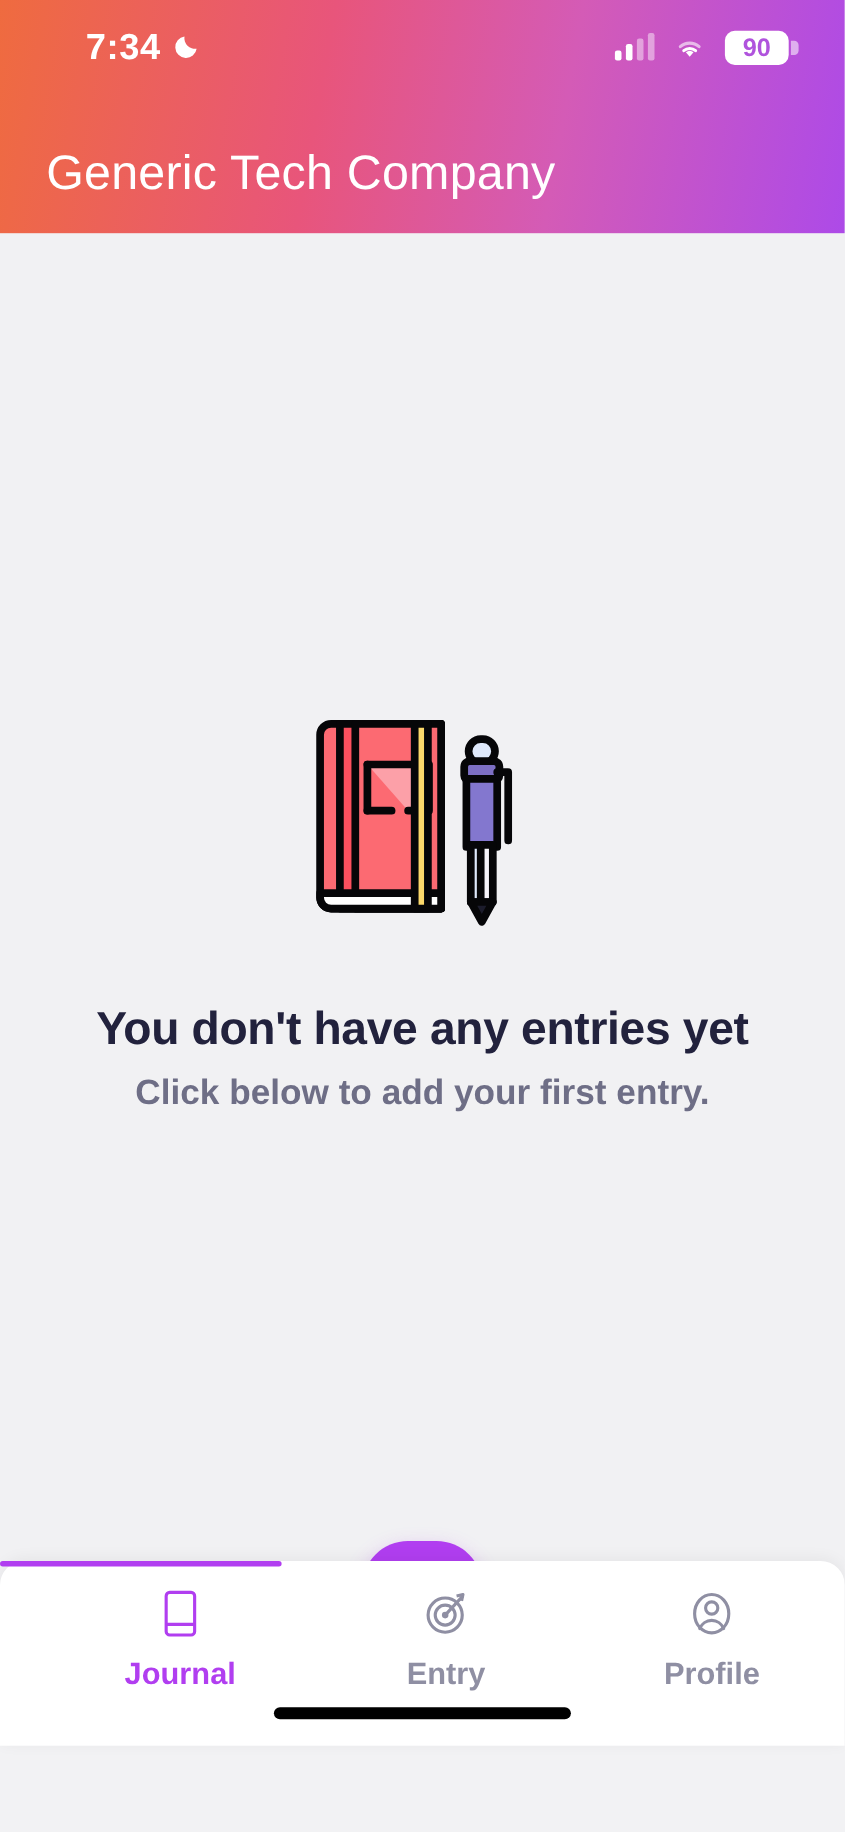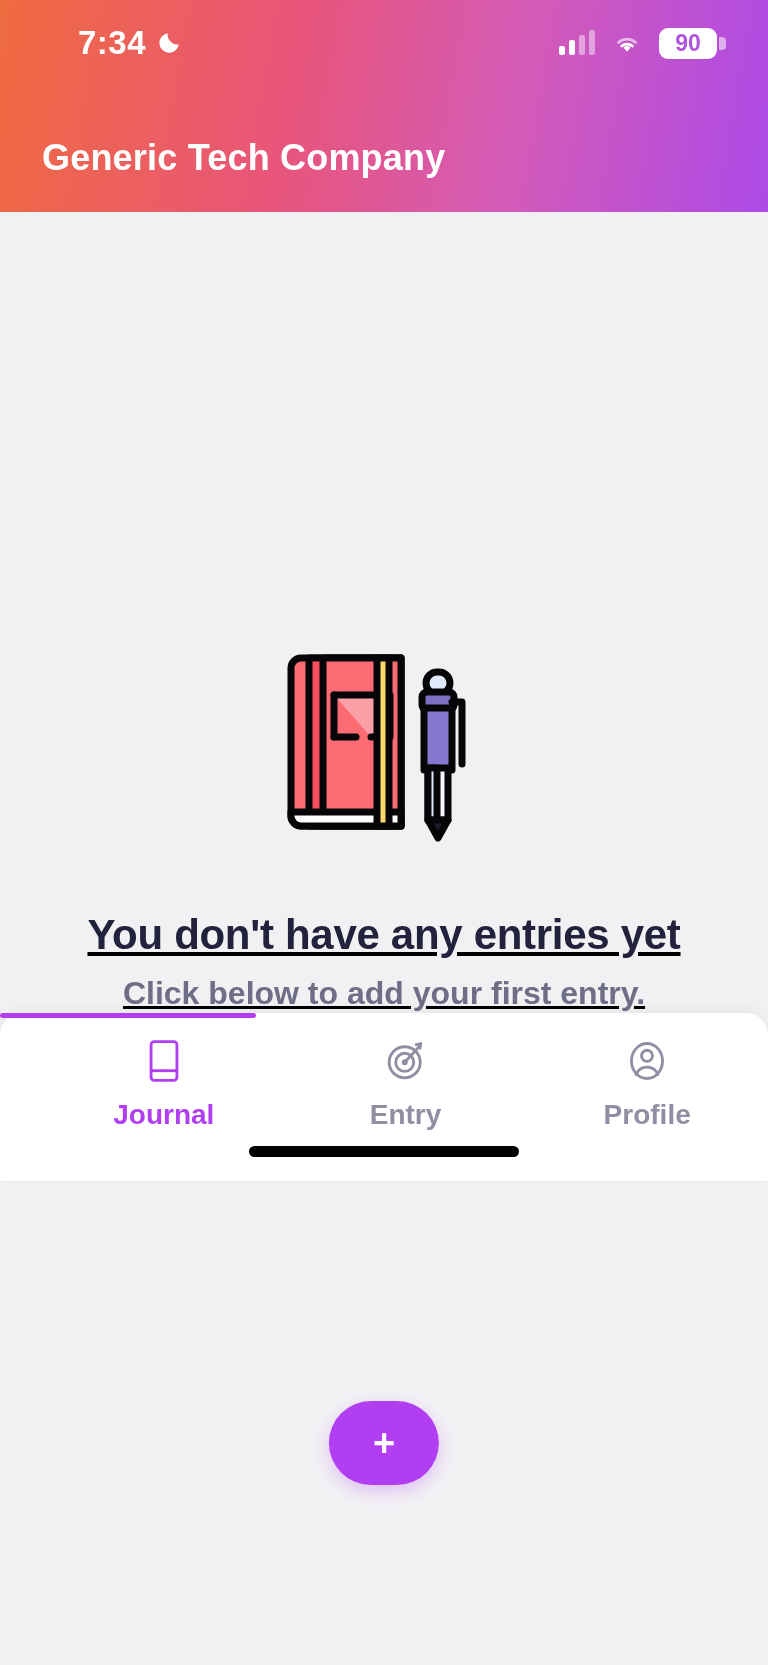--- a/index.html
+++ b/index.html
@@ -2,21 +2,21 @@
 <html><head>
 <meta charset="utf-8">
 <style>
   * { box-sizing: border-box; margin: 0; padding: 0; }
   html, body {
     width: 768px; height: 1665px;
     font-family: "Liberation Sans", sans-serif;
     background: #f2f2f4;
     overflow: hidden;
   }
-  .phone { position: relative; width: 768px; height: 1181px; background: #f1f1f3; }
+  .phone { position: relative; width: 768px; height: 1587px; background: #f1f1f3; }
 
   
   .header {
     position: absolute; top: 0; left: 0; width: 768px; height: 212px;
     background: linear-gradient(100deg, #ef6b3f 0%, #e8557b 38%, #d45bb6 66%, #ad4ae8 100%);
   }
   .statusbar {
     position: absolute; top: 0; left: 0; width: 100%; height: 86px;
     display: flex; align-items: center; justify-content: space-between;
     padding: 0 42px 0 78px;
@@ -43,21 +43,21 @@
   }
   .battery-level { color: #b053dd; font-size: 23px; font-weight: bold; line-height: 1; }
   .battery-cap { width: 7px; height: 13px; background: #fff; opacity: .55;
                  border-radius: 0 4px 4px 0; margin-left: 2px; }
 
   .appbar {
     position: absolute; top: 112px; left: 0; width: 100%; height: 92px;
     display: flex; align-items: center; justify-content: space-between;
     padding: 0 32px 0 42px;
   }
-  .app-title { color: #fff; font-size: 36px; font-weight: bold; letter-spacing: .2px; }
+  .app-title { color: #fff; font-size: 44px; font-weight: normal; letter-spacing: .2px; }
   .appbar-right { display: flex; align-items: center; gap: 14px; }
   .rec-btn {
     width: 62px; height: 62px; border-radius: 50%;
     background: #ea5340; border: 2px solid rgba(255,255,255,.75);
     display: flex; flex-direction: column; align-items: center; justify-content: center;
     gap: 1px; cursor: pointer;
   }
   .rec-label { color: #fff; font-size: 11px; font-weight: bold; letter-spacing: .5px; line-height: 1; }
   .kebab { width: 36px; height: 56px; display:flex; flex-direction: column;
            align-items: center; justify-content: center; gap: 6px; cursor: pointer; }
@@ -82,21 +82,21 @@
   .filter-btn {
     width: 166px; background: #eb5f43; border-radius: 6px;
     display: flex; align-items: center; justify-content: center;
     color: #fff; font-size: 33px; font-weight: bold; cursor: pointer;
     border: none; font-family: "Liberation Sans", sans-serif;
   }
 
   
   .empty {
     position: absolute; top: 640px; left: 0; width: 100%;
-    display: flex; flex-direction: column; align-items: center; text-decoration: underline;
+    display: flex; flex-direction: column; align-items: center;
   }
   .illus { width: 210px; height: 215px; }
   .empty-title {
     margin-top: 56px; color: #22223d; font-size: 42px; font-weight: bold;
     letter-spacing: -.3px;
   }
   .empty-sub { margin-top: 16px; color: #6e6e86; font-size: 32px; font-weight: bold; }
 
   
   .add-entry {

